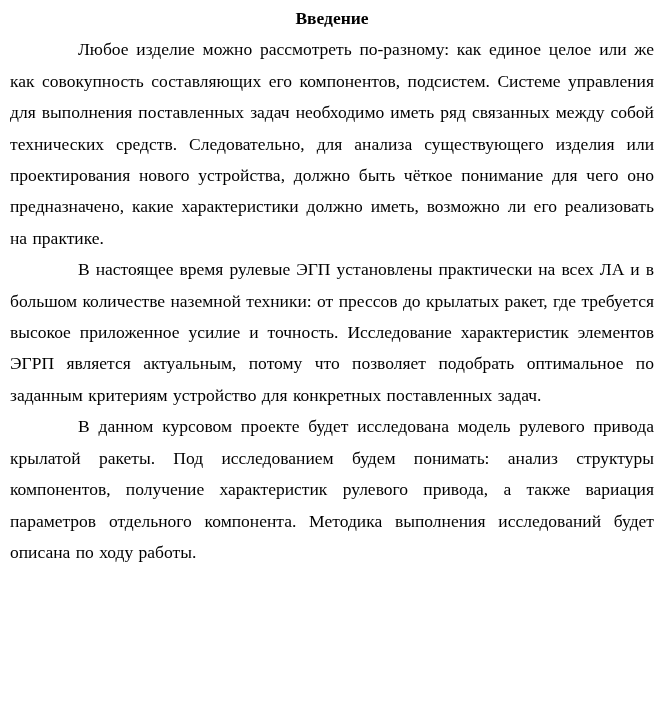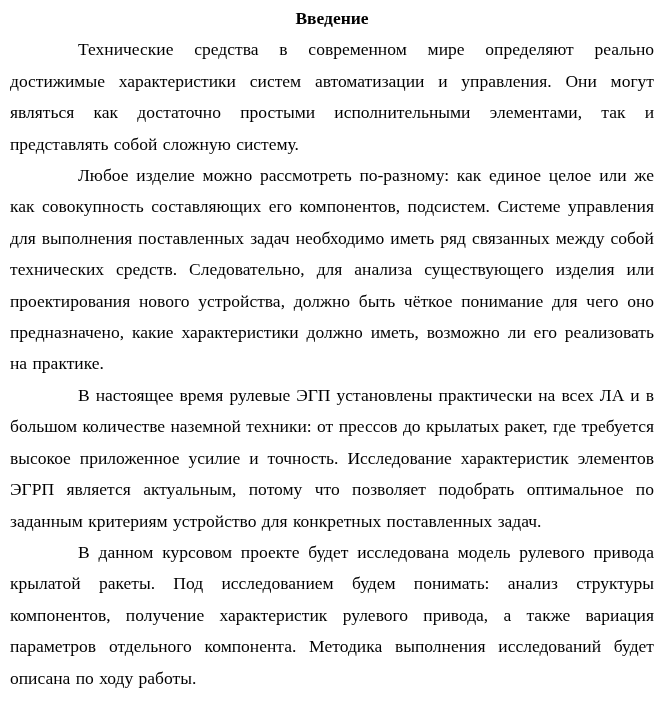--- a/index.html
+++ b/index.html
@@ -35,20 +35,19 @@
     margin: 0;
     word-spacing: 1px;
   }
 </style>
 </head>
 <body>
 
 <div class="page">
   <div class="doc-title">Введение</div>
 
-  <p class="para">Технические средства в современном мире определяют реально достижимые характеристики систем автоматизации и управления. Они могут являться как достаточно простыми исполнительными элементами, так и представлять собой сложную систему.</p>
 
   <p class="para">Любое изделие можно рассмотреть по-разному: как единое целое или же как совокупность составляющих его компонентов, подсистем. Системе управления для выполнения поставленных задач необходимо иметь ряд связанных между собой технических средств. Следовательно, для анализа существующего изделия или проектирования нового устройства, должно быть чёткое понимание для чего оно предназначено, какие характеристики должно иметь, возможно ли его реализовать на практике.</p>
 
   <p class="para">В настоящее время рулевые ЭГП установлены практически на всех ЛА и в большом количестве наземной техники: от прессов до крылатых ракет, где требуется высокое приложенное усилие и точность. Исследование характеристик элементов ЭГРП является актуальным, потому что позволяет подобрать оптимальное по заданным критериям устройство для конкретных поставленных задач.</p>
 
   <p class="para">В данном курсовом проекте будет исследована модель рулевого привода крылатой ракеты. Под исследованием будем понимать: анализ структуры компонентов, получение характеристик рулевого привода, а также вариация параметров отдельного компонента. Методика выполнения исследований будет описана по ходу работы.</p>
 </div>
 
 </body></html>

